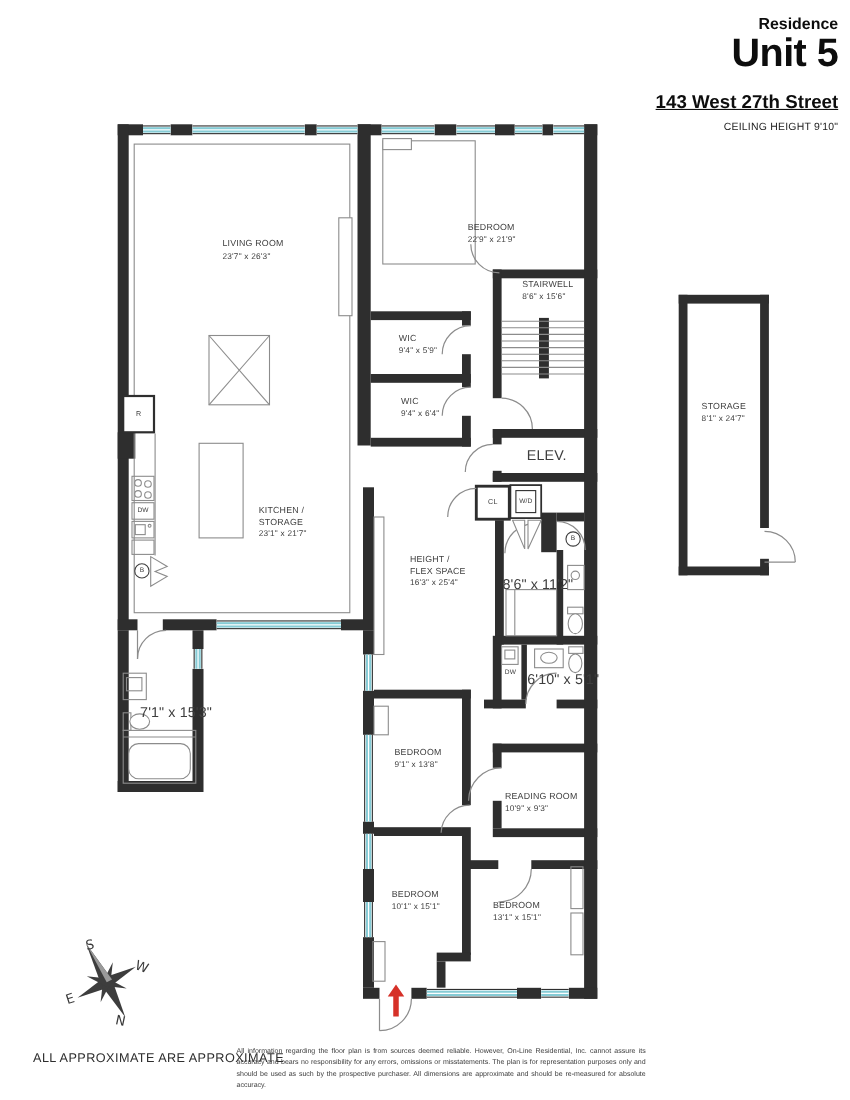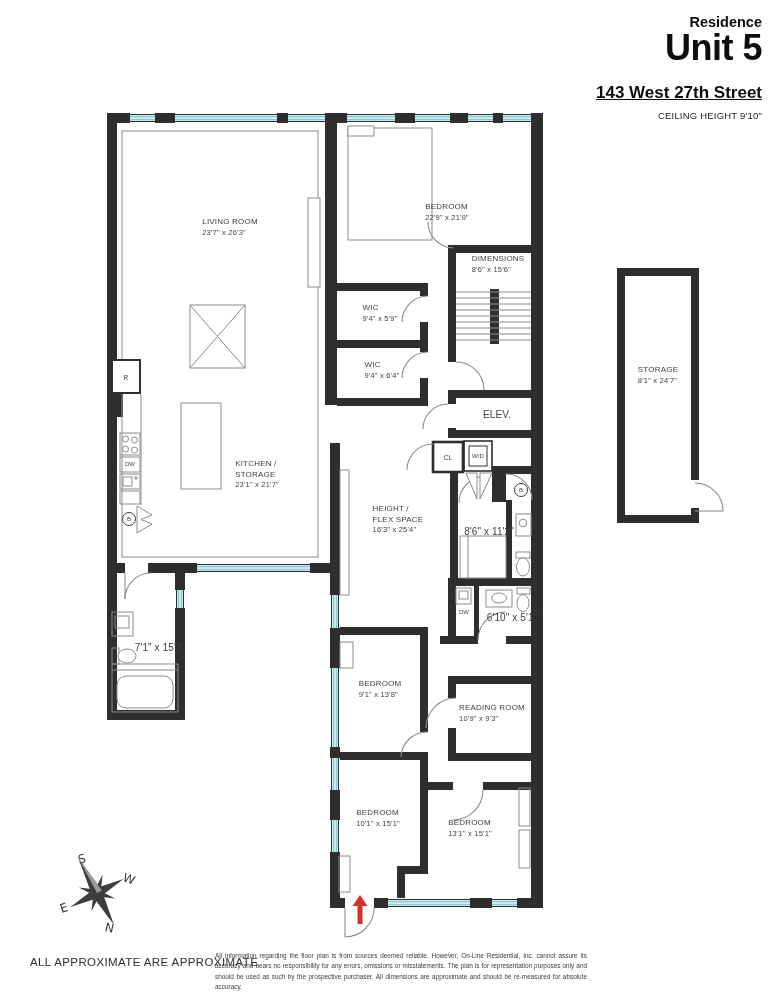--- a/index.html
+++ b/index.html
@@ -9,21 +9,21 @@
          color:var(--brand,#29297c);font-family:"DejaVu Sans",sans-serif;}
   .hdr-right{position:absolute;right:11px;top:14px;text-align:right;color:#0d0d0d;}
   .residence{font-size:14.5px;font-weight:700;}
   .unit{font-size:36px;font-weight:700;line-height:1.02;letter-spacing:-.5px;}
   .address{font-size:17px;font-weight:700;margin-top:16px;text-decoration:underline;}
   .ceiling{font-size:9.5px;font-weight:400;margin-top:7px;letter-spacing:.2px;color:#222;}
   svg#plan{position:absolute;left:0;top:0;}
   .room-label{position:absolute;transform:translateX(-50%);text-align:left;font-size:8px;line-height:1.32;
               color:#3e3e3e;white-space:nowrap;letter-spacing:.2px;}
   .room-label .dims{font-size:7.5px;}
-  .tag{position:absolute;transform:translate(-50%,-50%);font-size:10px;color:#3e3e3e;white-space:nowrap;letter-spacing:.1px;}
+  .tag{position:absolute;transform:translate(-50%,-50%);font-size:13px;color:#3e3e3e;white-space:nowrap;letter-spacing:.1px;}
   .tag.small{font-size:6.5px;}
   .tag.tiny{font-size:6px;}
   .cletter{position:absolute;font-size:12px;color:#3a3a3a;font-family:"DejaVu Sans",sans-serif;}
   .foot-note{position:absolute;left:30px;top:956px;font-size:11.5px;color:#2e2e2e;letter-spacing:.4px;}
   .disclaimer{position:absolute;left:215px;top:951px;width:372px;font-size:6.4px;line-height:1.62;
               text-align:justify;color:#3c3c3c;}
 </style>
 </head>
 <body>
 
@@ -268,21 +268,21 @@
 
   <div class="room-label" style="left:230px;top:217px">
     <span style="display:block">LIVING ROOM</span>
     <span class="dims" style="display:block">23'7" x 26'3"</span>
   </div>
   <div class="room-label" style="left:447px;top:202px">
     <span style="display:block">BEDROOM</span>
     <span class="dims" style="display:block">22'9" x 21'9"</span>
   </div>
   <div class="room-label" style="left:498px;top:254px">
-    <span style="display:block">DIMENSIONS</span>
+    <span style="display:block">STAIRWELL</span>
     <span class="dims" style="display:block">8'6" x 15'6"</span>
   </div>
   <div class="room-label" style="left:380px;top:303px">
     <span style="display:block">WIC</span>
     <span class="dims" style="display:block">9'4" x 5'9"</span>
   </div>
   <div class="room-label" style="left:382px;top:360px">
     <span style="display:block">WIC</span>
     <span class="dims" style="display:block">9'4" x 6'4"</span>
   </div>
@@ -297,21 +297,21 @@
   </div>
   <div class="room-label" style="left:398px;top:504px">
     <span style="display:block">HEIGHT /</span>
     <span style="display:block">FLEX SPACE</span>
     <span class="dims" style="display:block">16'3" x 25'4"</span>
   </div>
   <div class="room-label" style="left:380px;top:679px">
     <span style="display:block">BEDROOM</span>
     <span class="dims" style="display:block">9'1" x 13'8"</span>
   </div>
-  <div class="room-label" style="left:492px;top:703px">
+  <div class="room-label" style="left:492px;top:719px">
     <span style="display:block">READING ROOM</span>
     <span class="dims" style="display:block">10'9" x 9'3"</span>
   </div>
   <div class="room-label" style="left:378px;top:808px">
     <span style="display:block">BEDROOM</span>
     <span class="dims" style="display:block">10'1" x 15'1"</span>
   </div>
   <div class="room-label" style="left:470px;top:818px">
     <span style="display:block">BEDROOM</span>
     <span class="dims" style="display:block">13'1" x 15'1"</span>

